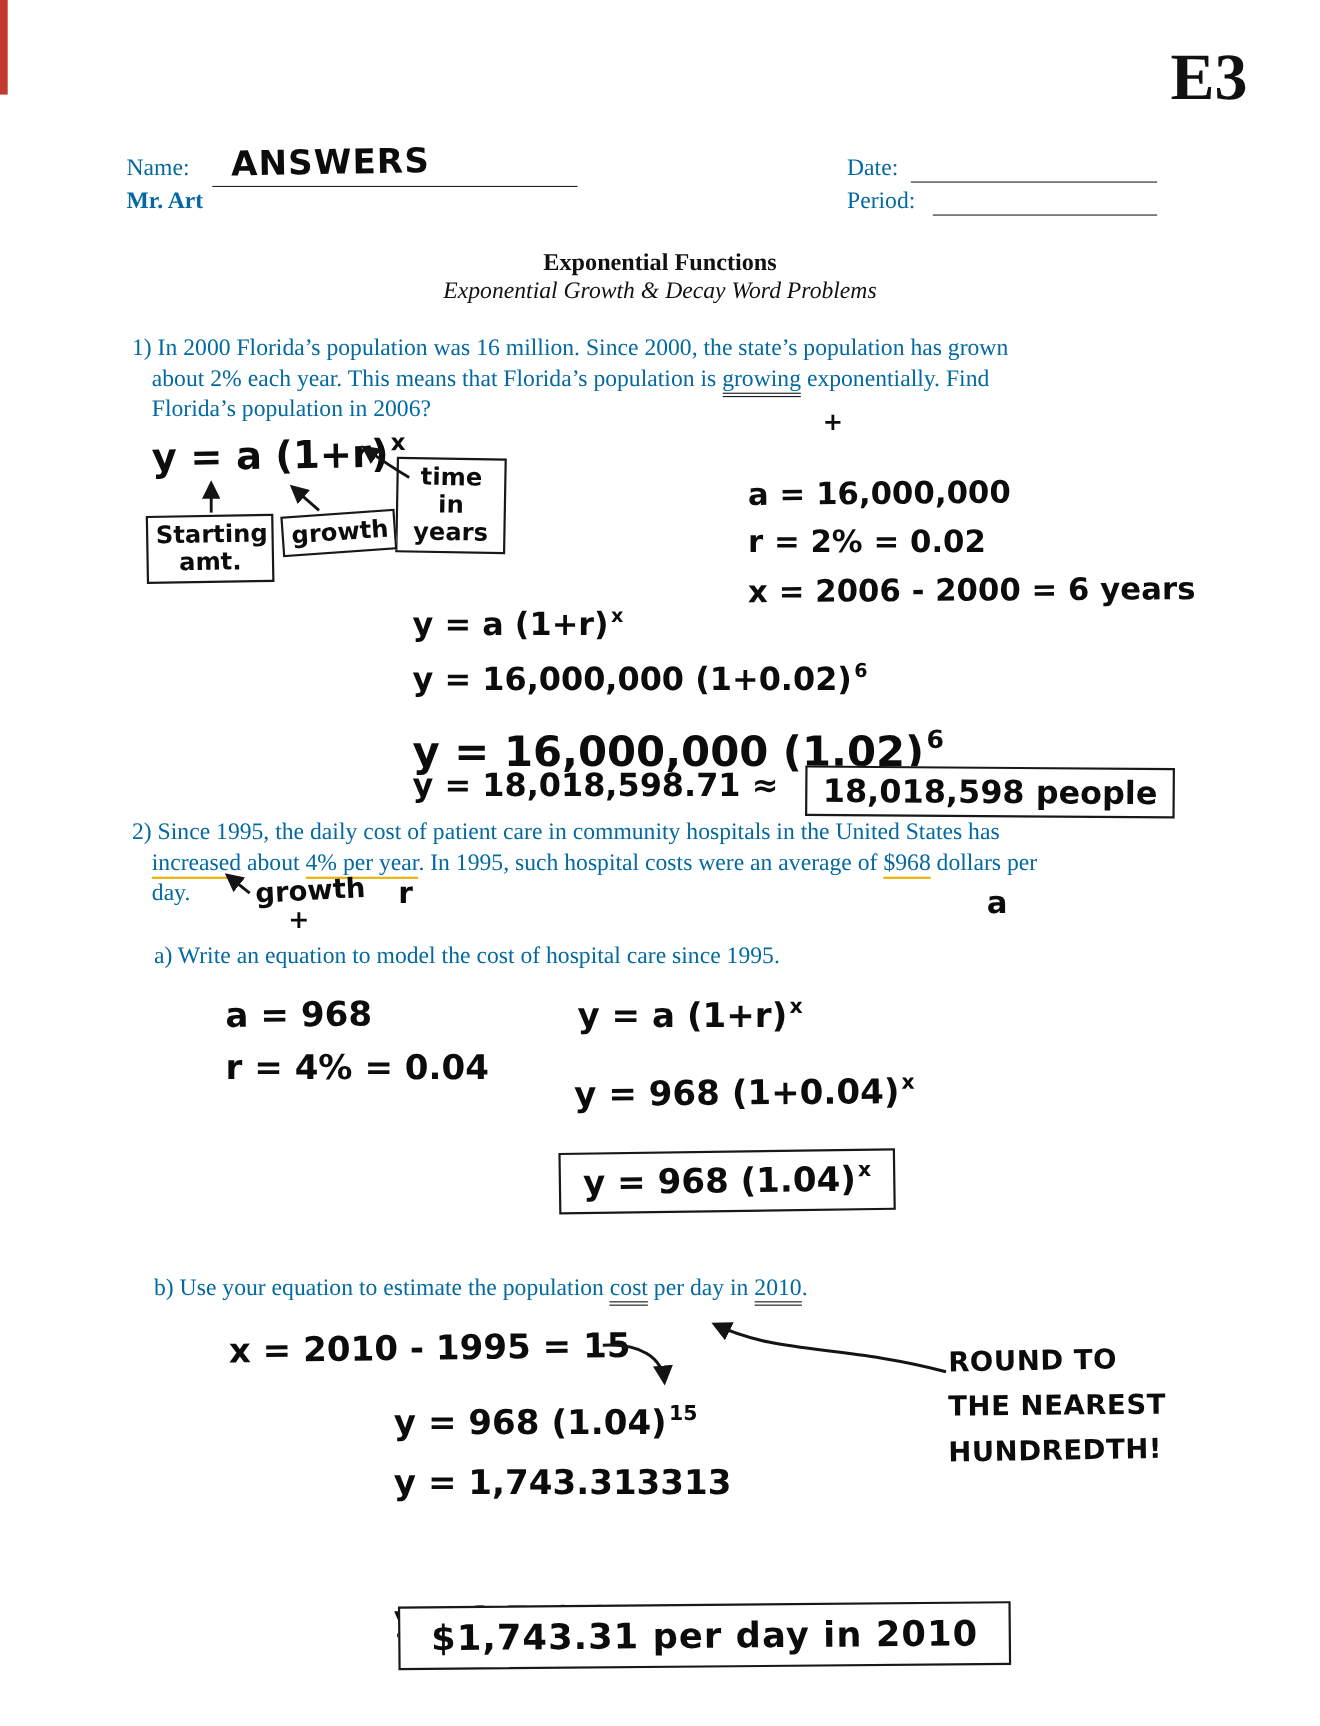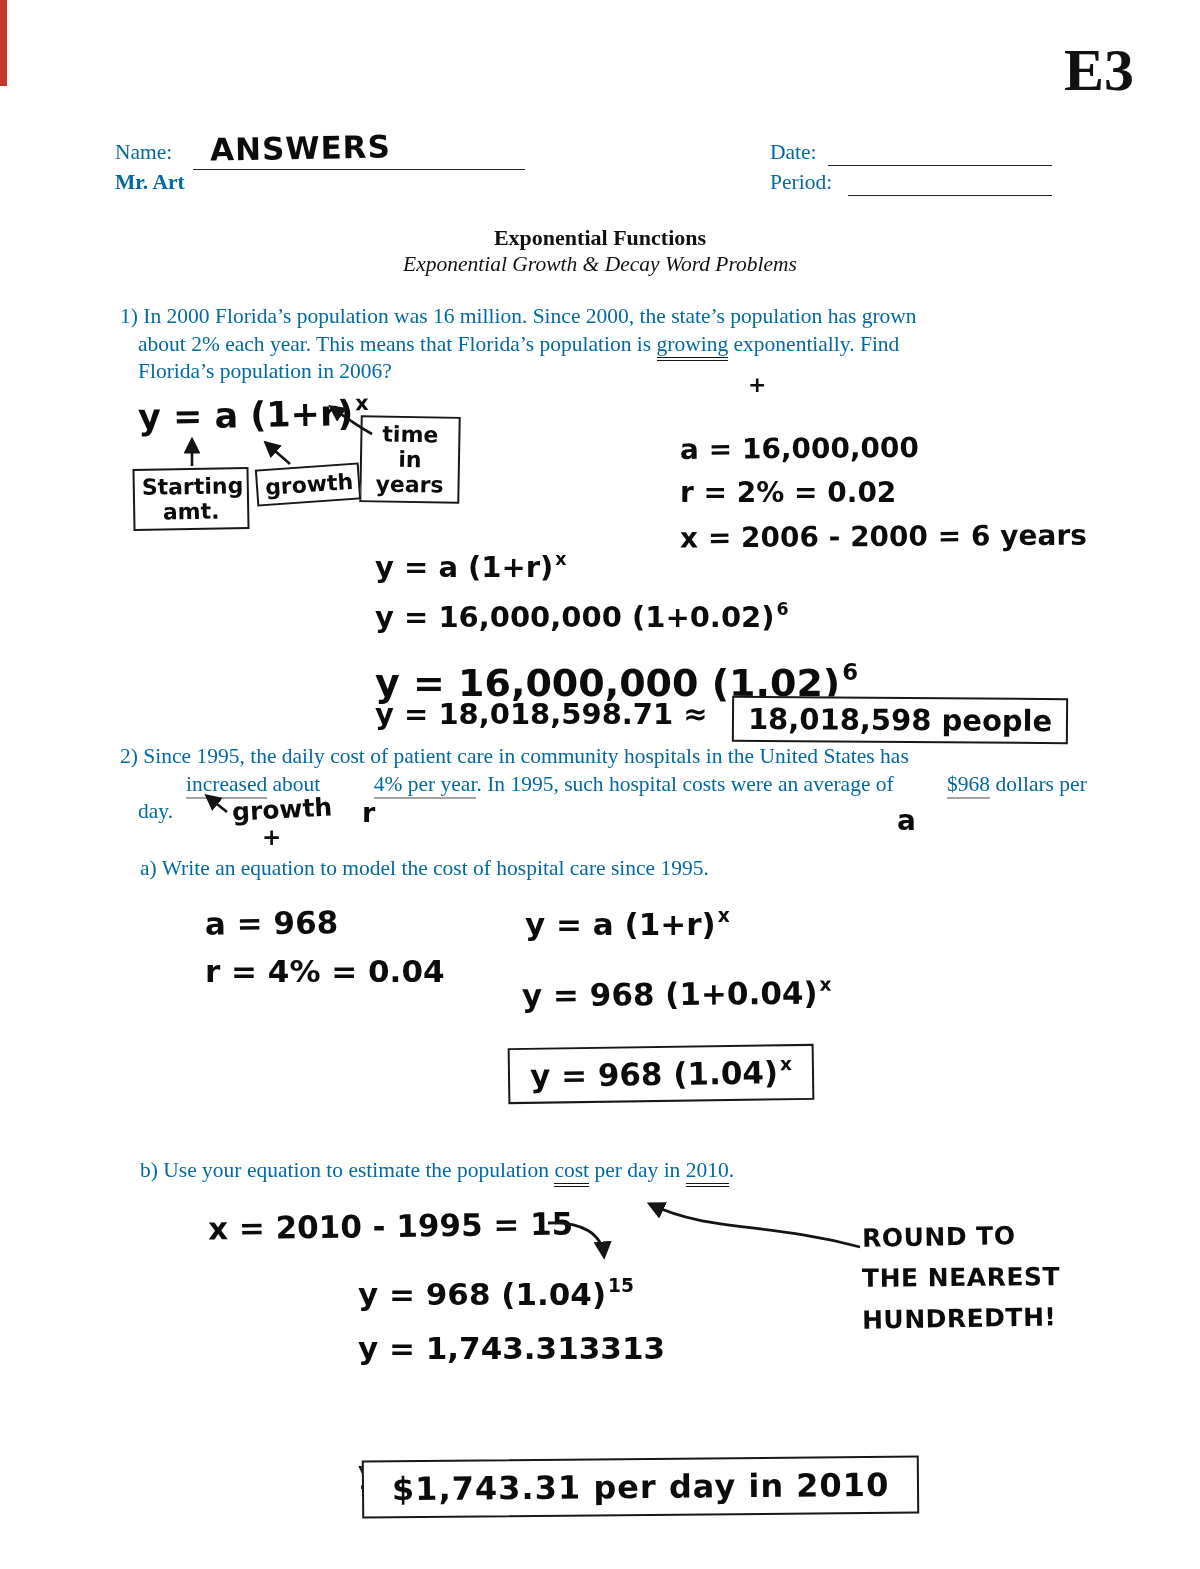--- a/index.html
+++ b/index.html
@@ -10,21 +10,21 @@
   .abs { position:absolute; }
   .print { font-family:"Liberation Serif", serif; font-size:21.5px; color:#0369a1; }
   .hw { font-family:"DejaVu Sans", sans-serif; font-weight:600; color:#0c0c0c; }
   .sup { font-size:0.6em; position:relative; top:-0.7em; margin-left:2px; }
   .blank { position:absolute; border-top:1.8px solid #222; height:0; }
   .labelbox {
     position:absolute; border:2.6px solid #181818; text-align:center;
     font-size:22px; line-height:25px; padding:4px 7px; background:#fff;
   }
   .ansbox { border:2.6px solid #181818; padding:4px 14px; display:inline-block; background:#fff; }
-  .ul1 { border-bottom:2px solid #a3a3a3; padding-bottom:1px;margin-left:48px; }
+  .ul1 { border-bottom:2px solid #eab308; padding-bottom:1px; }
   .ul2 { border-bottom:4px double #161616; padding-bottom:1px; }
   .pline { white-space:nowrap; }
   .indent { padding-left:18px; }
   .steprow { position:absolute; white-space:nowrap; }
   svg.arrows { position:absolute; left:0; top:0; pointer-events:none; }
 </style>
 </head>
 <body>
 
 <div class="page">

